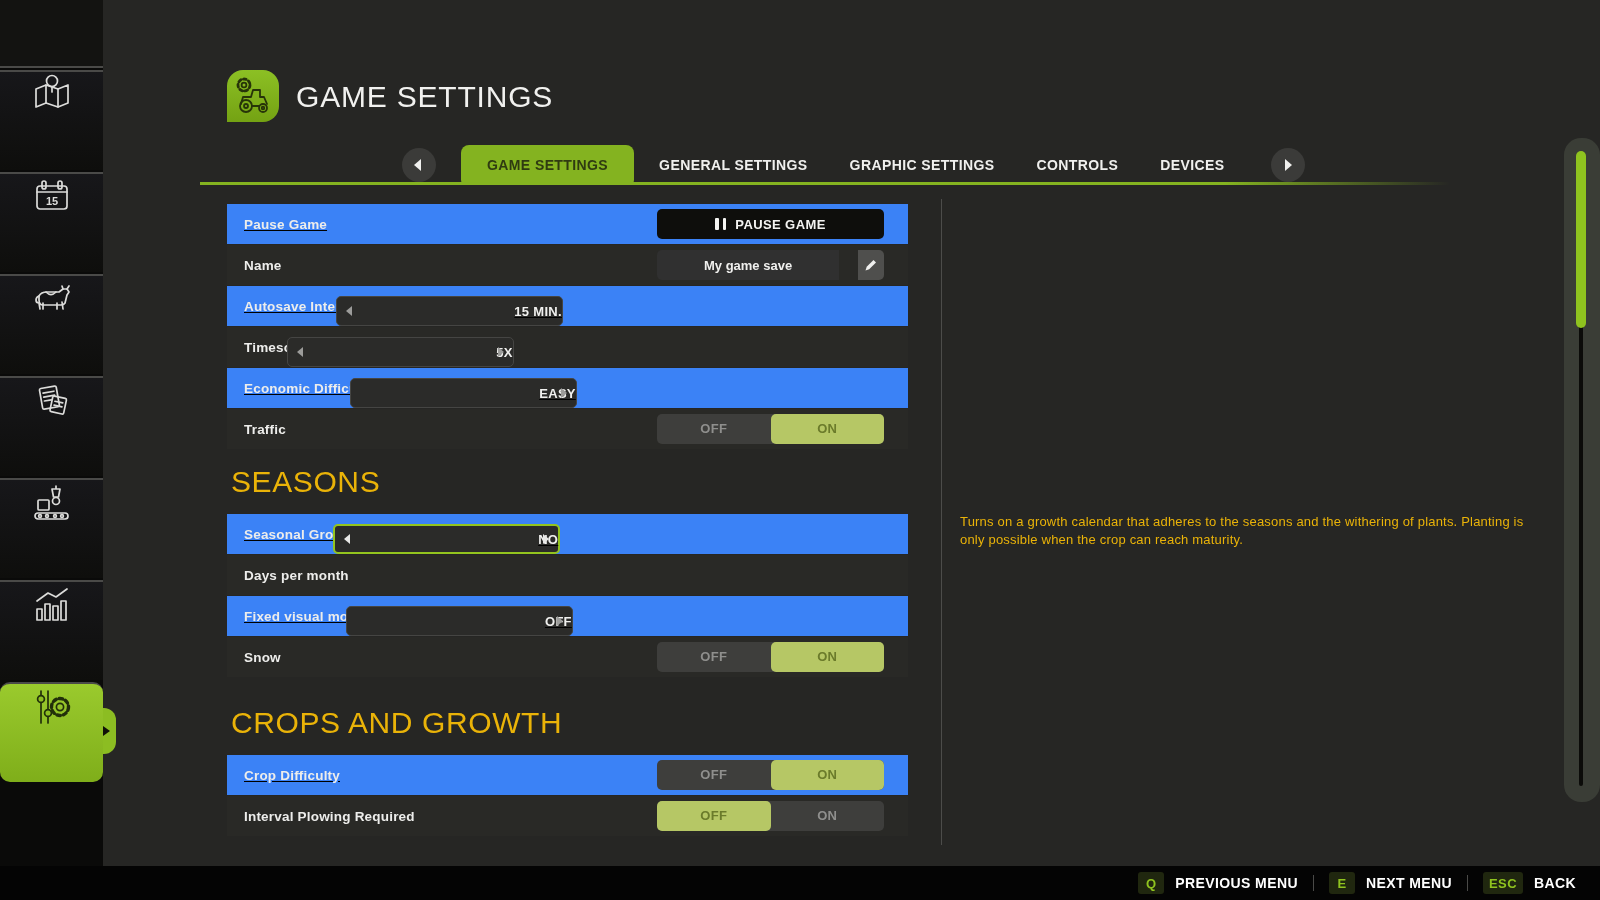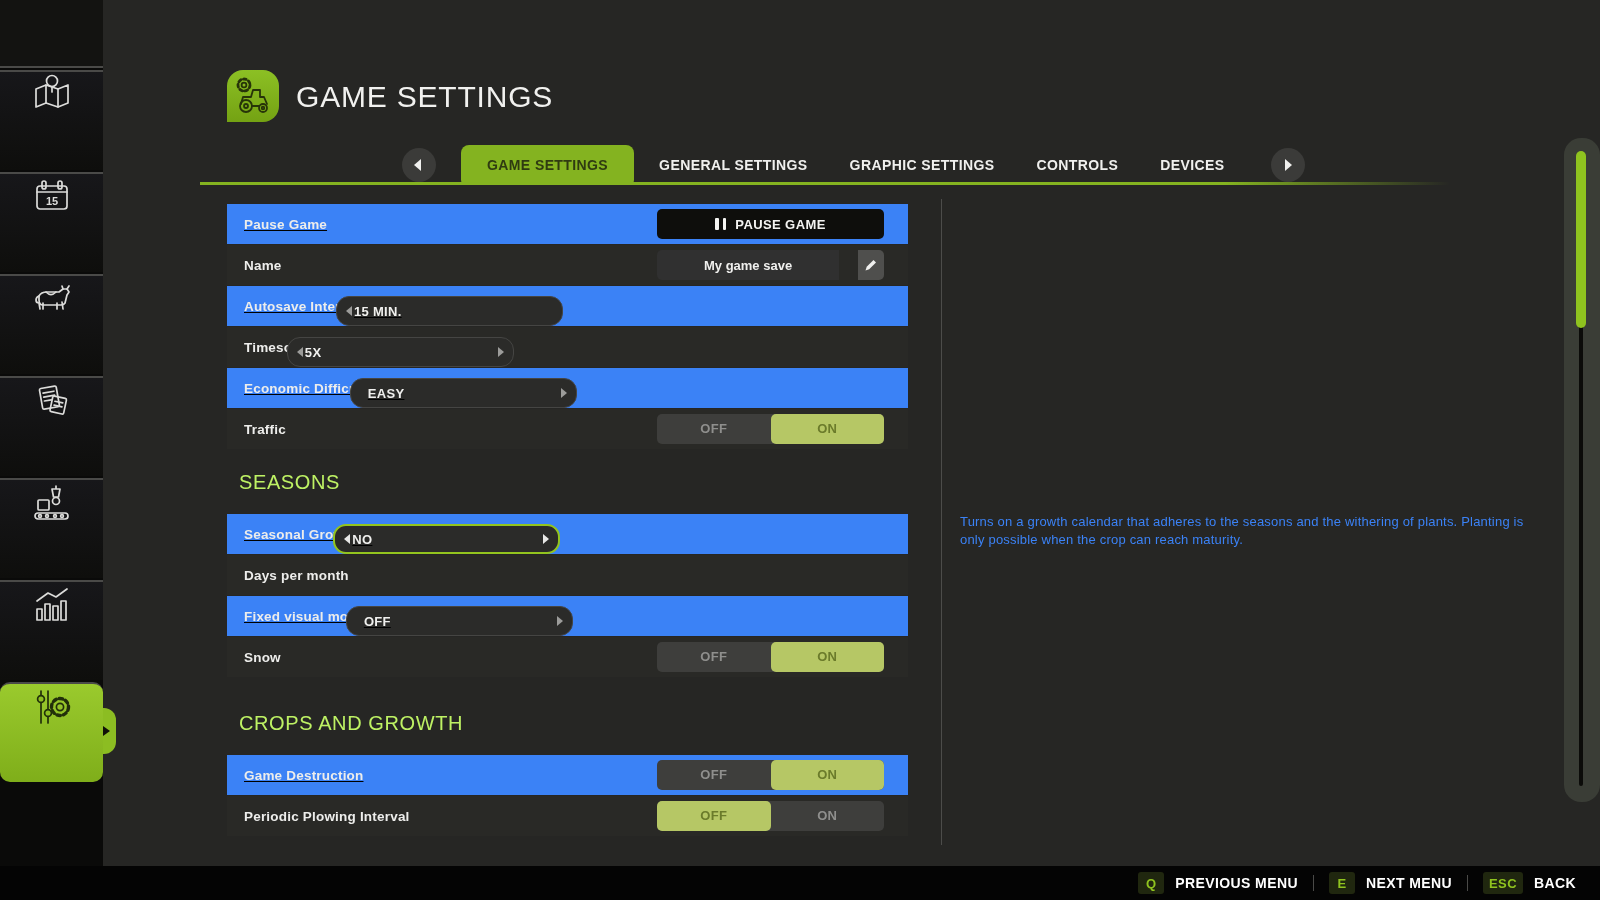--- a/index.html
+++ b/index.html
@@ -47,50 +47,50 @@
   .tab.active {
     background:#84b320; color:#2f3b11; height:40px; line-height:40px;
     padding:0 26px; border-radius:8px 8px 5px 5px; margin-right:25px;
   }
   
   .content { position:absolute; left:227px; top:204px; width:681px; }
   .row { position:relative; height:40px; margin-bottom:1px; display:flex; align-items:center; padding-left:17px; }
   .row.odd  { background:#3b82f6;text-decoration:underline; }
   .row.even { background:#292926; }
   .row-label { font-size:13.5px; font-weight:bold; color:#ededeb; letter-spacing:0.2px; }
-  .section-title { font-size:20px; color:#bef264; letter-spacing:0.6px; height:36px; line-height:36px; margin:15px 0 14px 12px; }
+  .section-title { font-size:30px; color:#eab308; letter-spacing:0.6px; height:36px; line-height:36px; margin:15px 0 14px 4px; }
   .section-title.second { margin-top:28px; }
   .ctl { position:absolute; right:24px; top:5px; width:227px; height:30px; }
   
   .btn-dark { background:#0e0e0c; border-radius:5px; display:flex; align-items:center; justify-content:center; gap:9px; }
   .btn-dark span { font-size:13px; font-weight:bold; color:#f4f4f2; letter-spacing:0.4px; }
   .pause-glyph { display:flex; gap:4px; }
   .pause-glyph i { display:block; width:3.5px; height:12px; background:#f4f4f2; border-radius:1px; }
   
   .name-wrap { display:flex; gap:19px; }
   .name-field { width:197px; height:30px; background:#303030; border-radius:5px 0 0 5px;
     display:flex; align-items:center; justify-content:center; font-size:13px; font-weight:bold; color:#f0f0ee; }
   .edit-btn { width:28px; height:30px; background:#4f4f4d; border-radius:0 5px 5px 0; display:flex; align-items:center; justify-content:center; }
   
-  .stepper { background:#2b2b29; border:1px solid #454543; border-radius:13px; position:relative;
-    display:flex; align-items:center; justify-content:flex-start;padding-left:17px; }
+  .stepper { background:#2b2b29; border:1px solid #454543; border-radius:5px; position:relative;
+    display:flex; align-items:center; justify-content:flex-end;padding-left:17px; }
   .stepper.focused { border:2px solid #93c41e; }
   .stepper .val { font-size:13px; font-weight:bold; color:#f0f0ee; letter-spacing:0.3px; }
   .arr { position:absolute; top:50%; margin-top:-5px; width:0; height:0; }
   .arr.l { left:9px;  border-top:5px solid transparent; border-bottom:5px solid transparent; border-right:6px solid #9c9c9a; }
   .arr.r { right:9px; border-top:5px solid transparent; border-bottom:5px solid transparent; border-left:6px solid #9c9c9a; }
   .stepper.focused .arr.l { border-right-color:#e8e8e6; }
   .stepper.focused .arr.r { border-left-color:#e8e8e6; }
   
   .toggle { background:#3e3e3c; border-radius:5px; display:flex; }
   .toggle div { flex:1; height:30px; line-height:30px; text-align:center; font-size:13px; font-weight:bold; letter-spacing:0.3px; color:#8f8f8d; }
   .toggle .sel { background:#b6c765; color:#6b7b2b; border-radius:5px; }
   
   .divider { position:absolute; left:941px; top:199px; width:1px; height:646px; background:#4c4c4a; }
-  .desc { position:absolute; left:960px; top:513px; width:575px; font-size:13px; line-height:17.5px; color:#3b82f6; letter-spacing:0.2px; }
+  .desc { position:absolute; left:960px; top:513px; width:575px; font-size:13px; line-height:17.5px; color:#eab308; letter-spacing:0.2px; }
   
   .scroll-gutter { position:absolute; left:1564px; top:138px; width:36px; height:664px; background:#3a3d36; border-radius:17px; }
   .scroll-line { position:absolute; left:1579px; top:158px; width:4px; height:628px; background:#0b0b09; border-radius:2px; }
   .scroll-thumb { position:absolute; left:1576px; top:151px; width:10px; height:177px; background:#8fc31f; border-radius:5px; }
   
   .bottombar { position:absolute; left:0; top:866px; width:1600px; height:34px; background:#040404;
     display:flex; align-items:center; justify-content:flex-end; padding-right:24px; }
   .hint { display:flex; align-items:center; gap:11px; }
   .key { min-width:26px; height:22px; padding:0 6px; background:#20270f; border-radius:3px;
     display:flex; align-items:center; justify-content:center;
@@ -297,29 +297,29 @@
       <span class="row-label">Snow</span>
       <div class="ctl toggle">
         <div>OFF</div>
         <div class="sel">ON</div>
       </div>
     </div>
 
     <div class="section-title second">CROPS AND GROWTH</div>
 
     <div class="row odd">
-      <span class="row-label">Game Destruction</span>
+      <span class="row-label">Crop Difficulty</span>
       <div class="ctl toggle">
         <div>OFF</div>
         <div class="sel">ON</div>
       </div>
     </div>
 
     <div class="row even">
-      <span class="row-label">Periodic Plowing Interval</span>
+      <span class="row-label">Interval Plowing Required</span>
       <div class="ctl toggle">
         <div class="sel">OFF</div>
         <div>ON</div>
       </div>
     </div>
 
   </div>
 
   <div class="divider"></div>
   <div class="desc">Turns on a growth calendar that adheres to the seasons and the withering of plants. Planting is only possible when the crop can reach maturity.</div>

